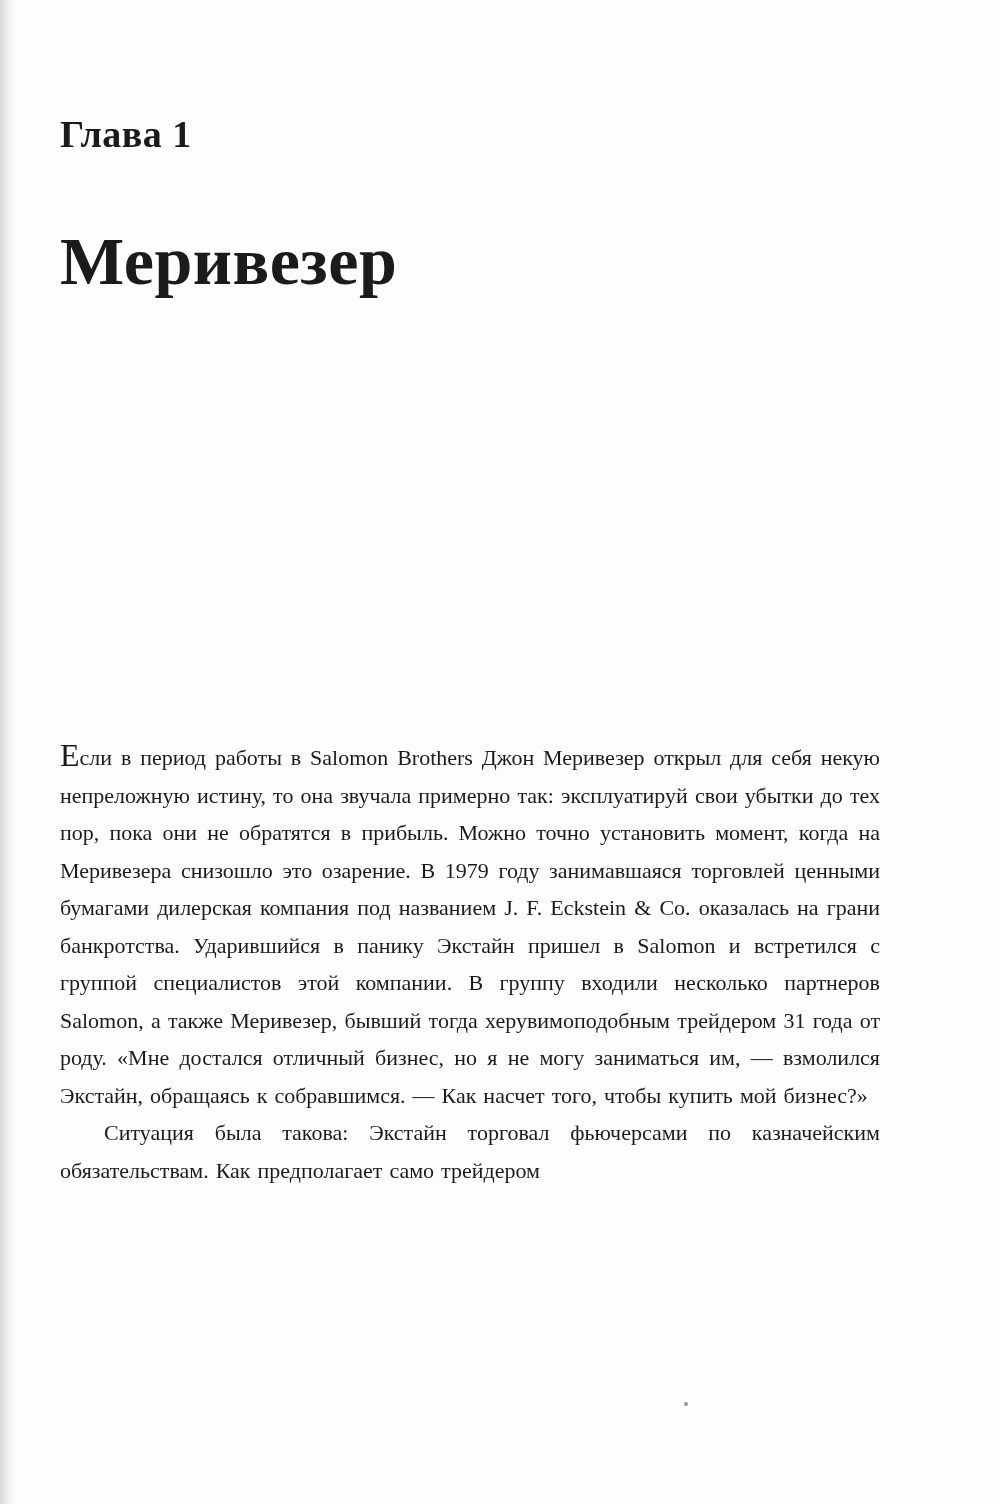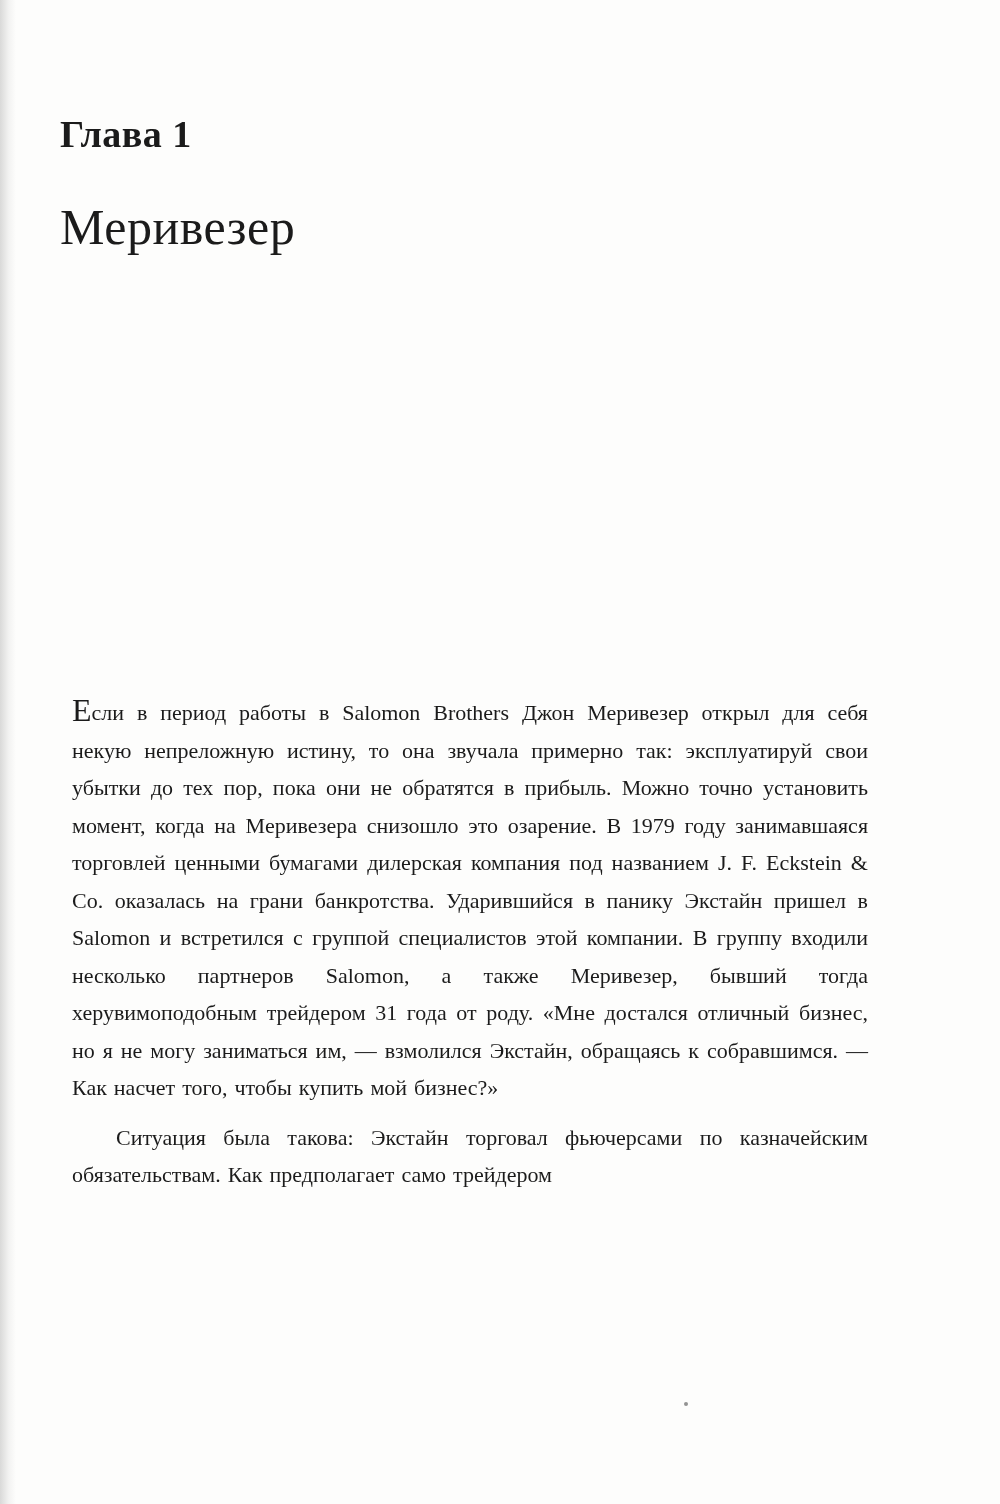--- a/index.html
+++ b/index.html
@@ -28,35 +28,35 @@
     background: linear-gradient(to right, rgba(90,90,90,0.22), rgba(120,120,120,0.08) 55%, rgba(0,0,0,0) 100%);
     pointer-events: none;
   }
   .chapter-label {
     font-size: 38px;
     font-weight: bold;
     letter-spacing: 0.5px;
     margin: 0;
   }
   .chapter-title {
-    font-size: 50px;
-    font-weight: normal;
+    font-size: 68px;
+    font-weight: bold;
     letter-spacing: 0.5px;
-    margin: 42px 0 0 0;
+    margin: 66px 0 0 0;
   }
   .body-text {
     margin-top: 438px;
     width: 820px;
     font-size: 22px;
     line-height: 37.5px;
     text-align: justify;
     word-spacing: 1.5px;
   }
   .para {
-    margin: 12px;
+    margin: 0;
   }
   .para.indent {
     text-indent: 44px;
   }
   .initial {
     font-size: 32px;
     line-height: 0;
     vertical-align: -1px;
   }
   .artifact-dot {

